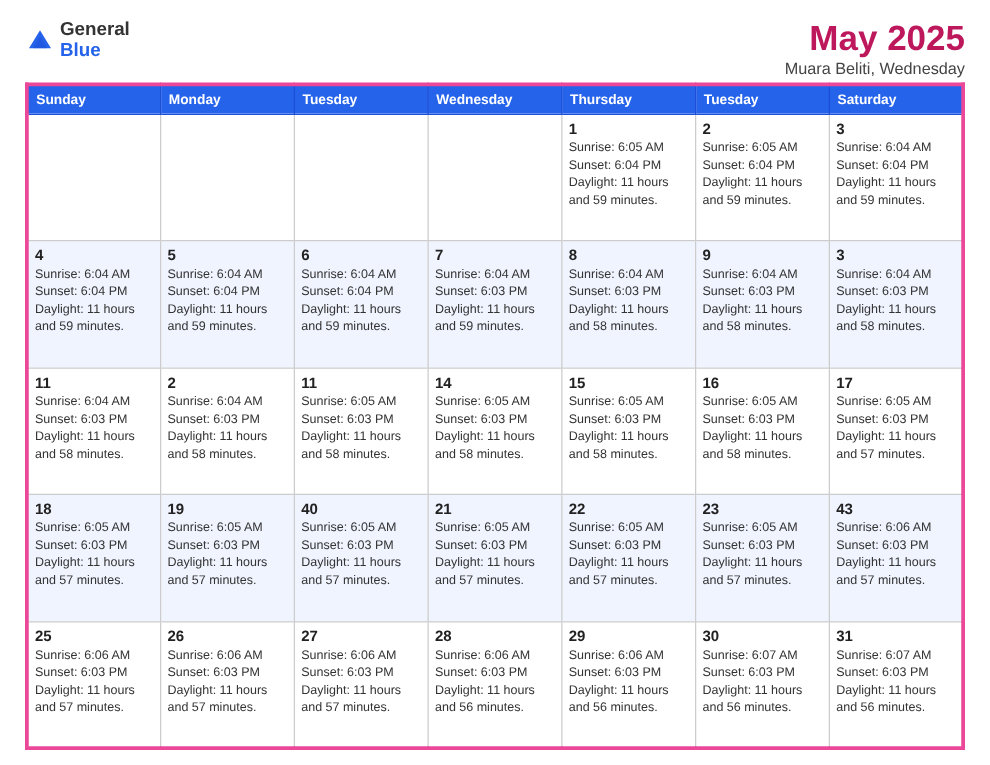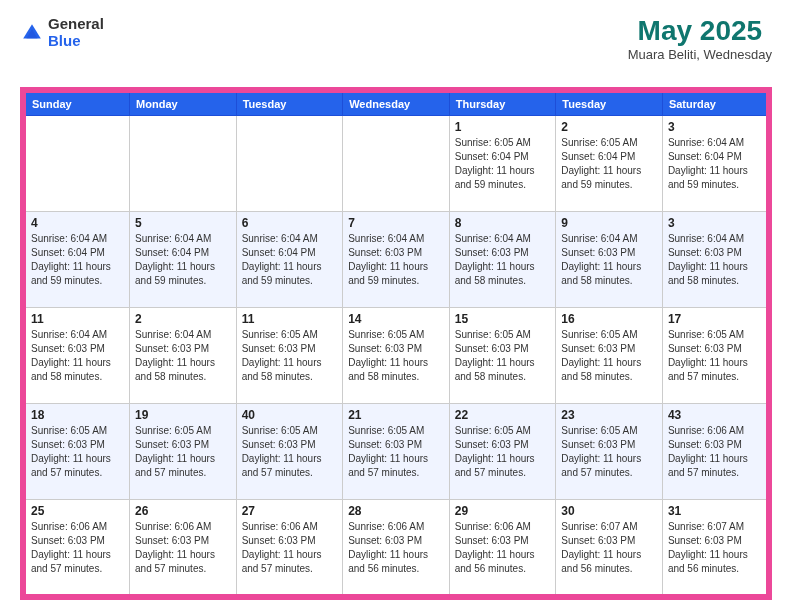--- a/index.html
+++ b/index.html
@@ -14,21 +14,21 @@
       width: 792px;
       height: 612px;
       padding: 16px 20px 12px 20px;
       display: flex;
       flex-direction: column;
     }
     .header {
       display: flex;
       justify-content: space-between;
       align-items: flex-start;
-      margin-bottom: 25px;
+      margin-bottom: 4px;
     }
     .logo {
       display: flex;
       align-items: center;
       gap: 4px;
     }
     .logo-text {
       font-size: 15px;
       font-weight: bold;
       line-height: 1.1;
@@ -41,31 +41,30 @@
     .logo-icon {
       width: 24px;
       height: 24px;
     }
     .title-block {
       text-align: right;
     }
     .month-year {
       font-size: 28px;
       font-weight: bold;
-      color: #0f766e;
+      color: #be185d;
       line-height: 1.1;
-      text-align: center;
     }
     .location {
       font-size: 13px;
       color: #444;
     }
     .calendar {
       flex: 1;
-      border: 6px solid #ec4899;
+      border: 3px solid #ec4899;
       border-collapse: collapse;
       width: 100%;
       table-layout: fixed;
       font-size: 10.5px;
     }
     .calendar th {
       background: #2563eb;
       color: #fff;
       text-align: left;
       padding: 5px 6px;

